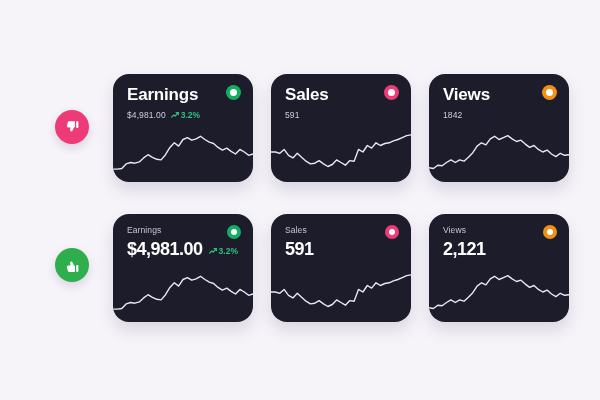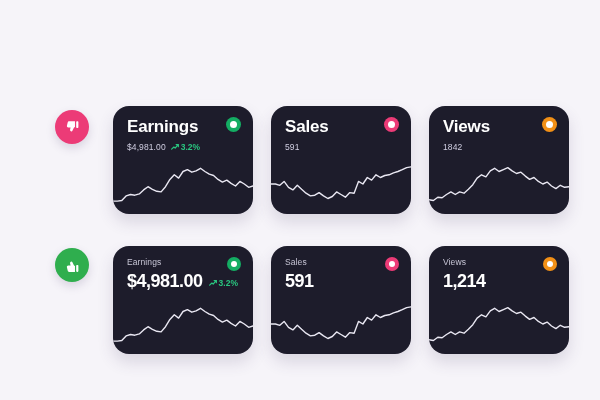--- a/index.html
+++ b/index.html
@@ -47,21 +47,20 @@
   
   .card {
     position: relative;
     width: 140px;
     height: 108px;
     background: #1d1c2b;
     border-radius: 16px;
     overflow: hidden;
     box-shadow: 0 8px 16px rgba(70, 55, 100, 0.16);
     flex: 0 0 auto;
-    margin-top: 32px;
   }
   .card-inner {
     position: relative;
     padding: 12px 14px 0 14px;
     height: 100%;
     box-sizing: border-box;
   }
 
   
   .status-badge {
@@ -277,21 +276,21 @@
          <path d="M0.0 26.0 L4.4 26.0 L8.8 27.3 L13.1 23.4 L17.5 29.3 L21.9 31.9 L26.3 27.3 L30.6 31.3 L35.0 35.2 L39.4 37.9 L43.8 37.2 L48.1 34.6 L52.5 37.9 L56.9 40.5 L61.3 38.5 L65.6 33.9 L70.0 36.5 L74.4 39.2 L78.8 34.6 L83.1 35.2 L87.5 23.4 L91.9 26.0 L96.3 19.5 L100.6 22.1 L105.0 16.8 L109.4 19.5 L113.8 17.5 L118.1 16.8 L122.5 14.9 L126.9 13.5 L131.3 11.6 L135.6 9.6 L140.0 8.9"></path>
        </svg>
       </div>
       <div class="card">
         <div class="card-inner">
          <div class="status-badge sm" style="background:#f29016">
            <span class="core"></span>
          </div>
          <div class="metric-label">Views</div>
          <div class="metric-line">
-           <span class="metric-value">1,214</span>
+           <span class="metric-value">2,121</span>
 
          </div>
        </div>
        <svg class="spark" viewBox="0 0 140 56" preserveAspectRatio="none">
          <path d="M0.0 41.8 L4.4 42.5 L8.8 39.2 L13.1 39.8 L17.5 36.5 L21.9 33.9 L26.3 36.5 L30.6 33.9 L35.0 35.2 L39.4 31.3 L43.8 26.7 L48.1 20.1 L52.5 16.8 L56.9 18.8 L61.3 12.9 L65.6 10.3 L70.0 13.5 L74.4 11.6 L78.8 9.6 L83.1 12.9 L87.5 15.5 L91.9 14.2 L96.3 18.1 L100.6 21.4 L105.0 19.5 L109.4 23.4 L113.8 26.0 L118.1 24.1 L122.5 28.0 L126.9 30.6 L131.3 27.3 L135.6 29.3 L140.0 28.7"></path>
        </svg>
       </div>
     </div>
 
 </div>

